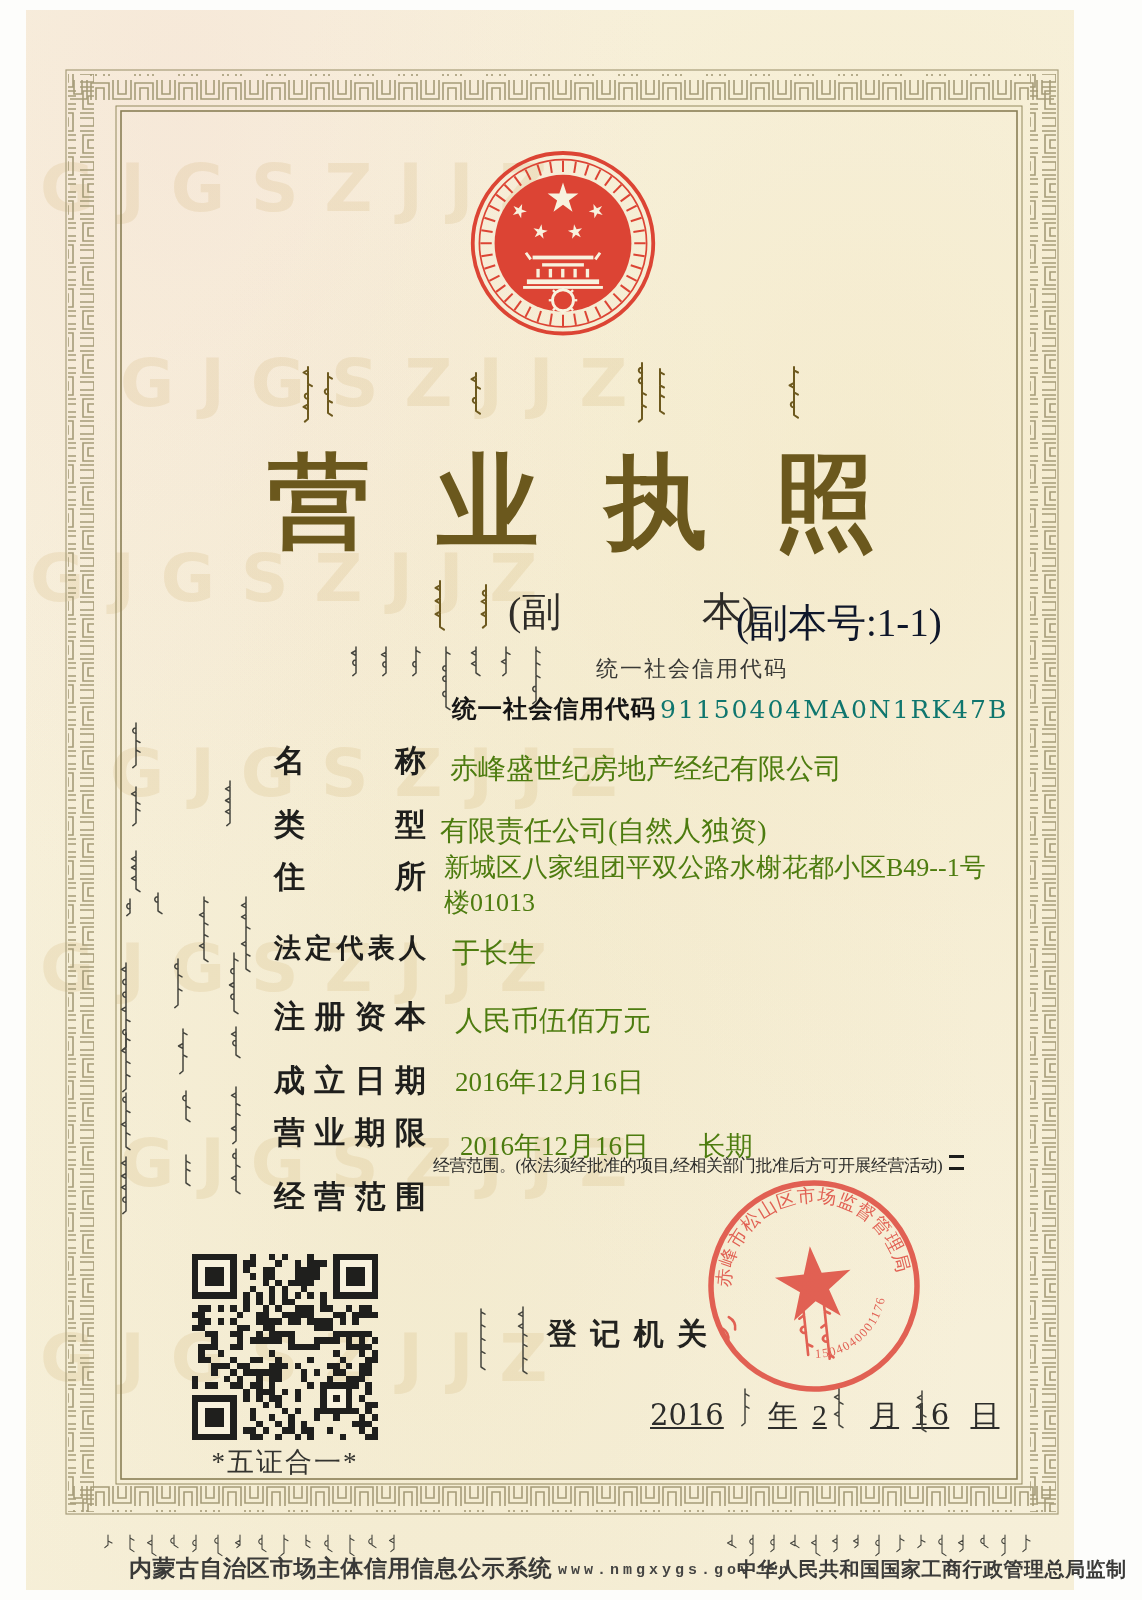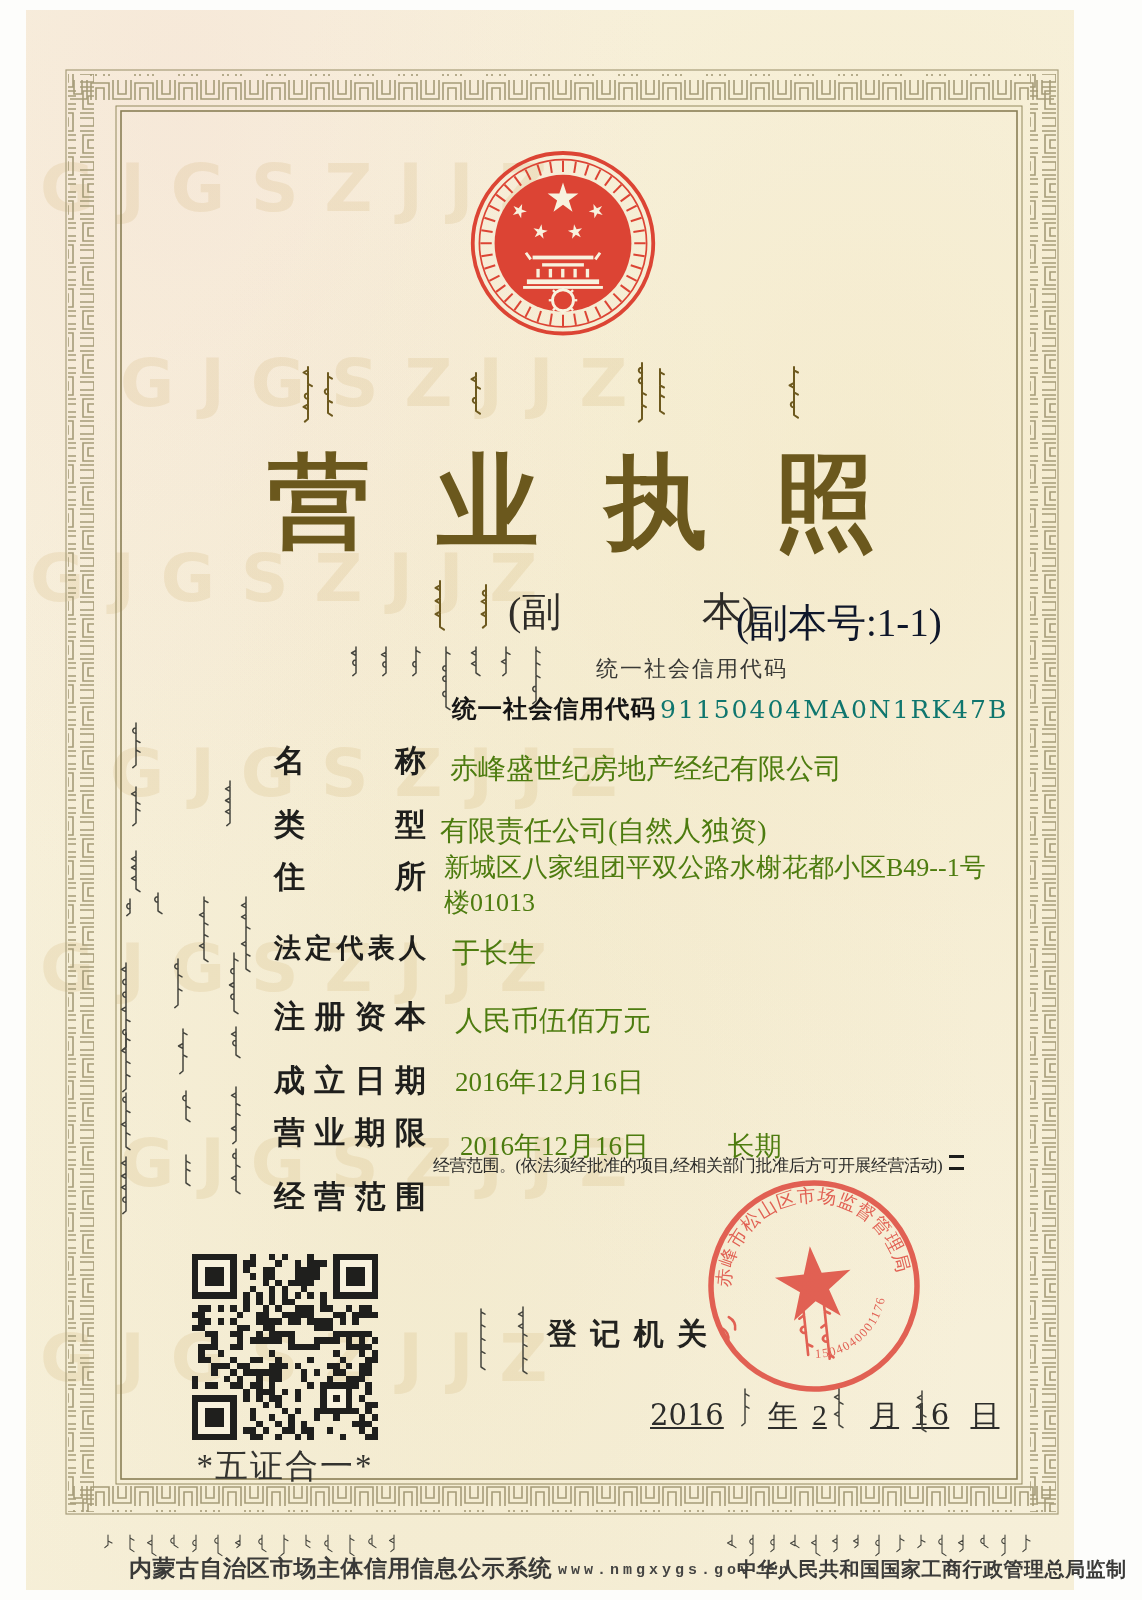--- a/index.html
+++ b/index.html
@@ -31,21 +31,21 @@
   .flabel{position:absolute;left:274px;width:152px;text-align:justify;text-align-last:justify;text-justify:inter-character;
           font:600 31px "Liberation Sans","DejaVu Sans",sans-serif;color:#1e1e1c;}
   .flabel.l5{font-size:27px;}
   .fvalue{position:absolute;font:400 28px "Liberation Serif","DejaVu Serif",serif;color:#4d7c0f;white-space:nowrap;}
   .fvalue.wrap{white-space:normal;word-break:break-all;width:560px;line-height:35px;font-size:26px;}
   .scope{position:absolute;left:433px;top:1154px;font-size:17px;letter-spacing:-0.5px;color:#2b2b29;white-space:nowrap;}
   .dbar{display:inline-block;width:15px;height:9px;border-top:3.5px solid #1d1d1b;border-bottom:3.5px solid #1d1d1b;
         margin-left:7px;transform:translateY(-1px);}
   .registrar{position:absolute;left:547px;top:1314px;width:160px;text-align:justify;text-align-last:justify;
              font:600 30px "Liberation Sans","DejaVu Sans",sans-serif;color:#22221f;}
-  .qr-caption{position:absolute;left:186px;top:1444px;width:198px;text-align:center;font-size:33px;
+  .qr-caption{position:absolute;left:186px;top:1444px;width:198px;text-align:center;font-size:27px;
               letter-spacing:2px;color:#33332f;}
   .dateline{position:absolute;left:650px;top:1396px;font-size:29px;color:#2c2c2a;white-space:nowrap;}
   .dateline span{display:inline-block;text-decoration:underline;}
   .f-left{position:absolute;left:93px;top:1553px;white-space:nowrap;margin-left:36px;}
   .f-left .cn{font:700 23px "Liberation Sans","DejaVu Sans",sans-serif;color:#3a3a38;letter-spacing:0.5px;}
   .f-left .url{font:600 15px "Liberation Mono","DejaVu Sans Mono",monospace;color:#454543;
                letter-spacing:4px;margin-left:6px;vertical-align:2px;}
   .f-right{position:absolute;left:737px;top:1556px;font:700 20px "Liberation Sans","DejaVu Sans",sans-serif;
            color:#3a3a38;letter-spacing:0.5px;white-space:nowrap;}
 </style>
@@ -196,21 +196,21 @@
 
   <div class="flabel" style="top:996px">注册资本</div>
   <div class="fvalue" style="left:455px;top:1002px">人民币伍佰万元</div>
 
   <div class="flabel" style="top:1060px">成立日期</div>
   <div class="fvalue" style="left:455px;top:1064px;font-size:27px">2016年12月16日</div>
 
   <div class="flabel" style="top:1112px">营业期限</div>
   <div class="fvalue" style="left:460px;top:1128px;font-size:27px">
     <span>2016年12月16日</span>
-    <span style="margin-left:72px">长期</span>
+    <span style="margin-left:43px">长期</span>
   </div>
 
   <div class="scope">
     <span>经营范围。(依法须经批准的项目,经相关部门批准后方可开展经营活动)</span><span class="dbar"></span>
   </div>
   <div class="flabel" style="top:1176px">经营范围</div>
 
   <svg id="qr" viewBox="0 0 29 29" style="left:192px;top:1254px;width:186px;height:186px;shape-rendering:crispEdges">
       <rect x="9" y="0" width="1" height="1" fill="#1f1f1d"></rect>
       <rect x="12" y="0" width="1" height="1" fill="#1f1f1d"></rect>

